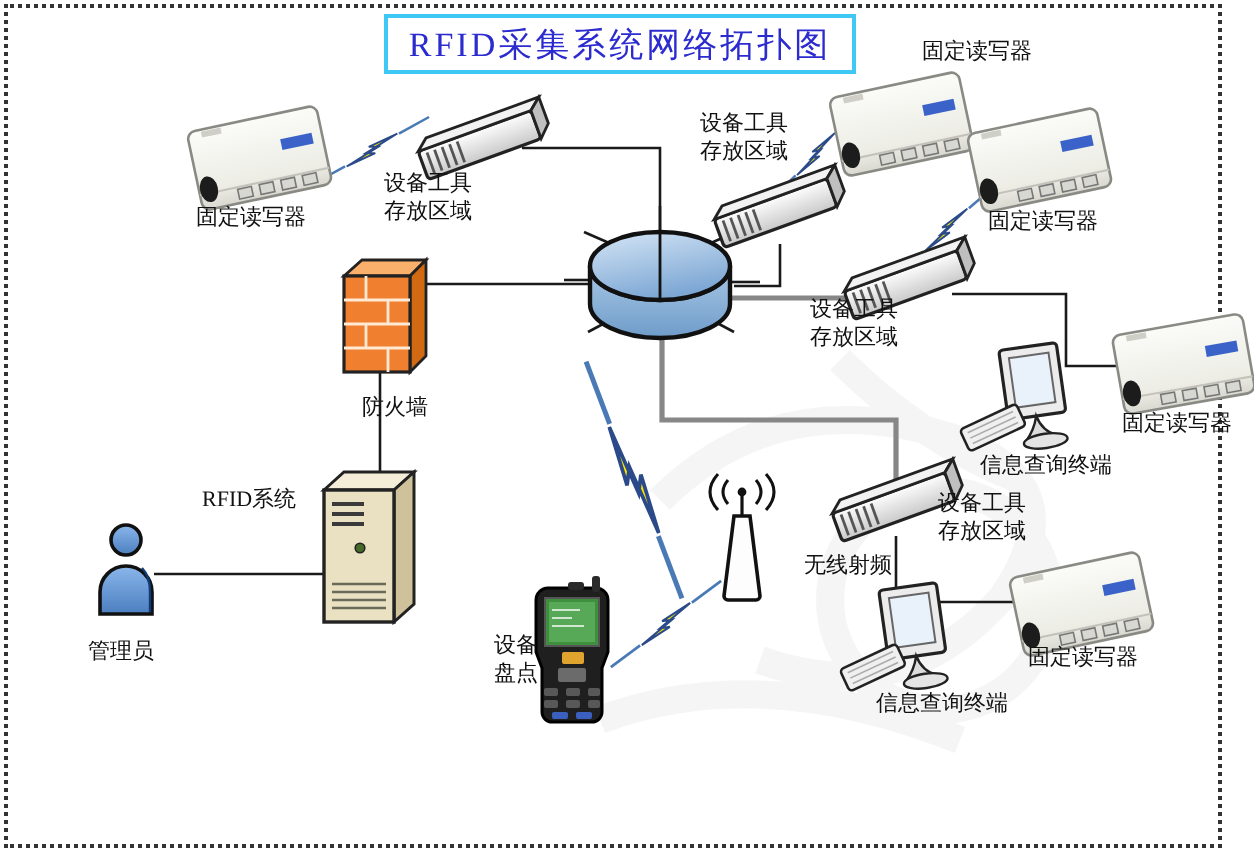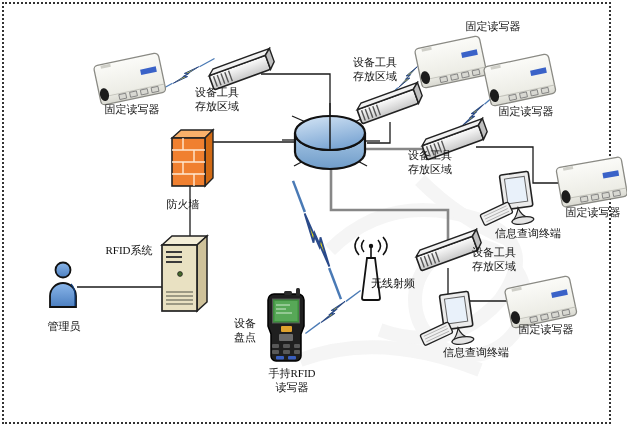--- a/index.html
+++ b/index.html
@@ -7,21 +7,21 @@
     position:relative;width:627px;height:432px;background:#ffffff;overflow:hidden;
     font-family:"Liberation Serif","DejaVu Serif",serif;
   }
   #outer-border{
     position:absolute;left:2px;top:2px;width:609px;height:422px;
     border:2px dotted #333;box-sizing:border-box;pointer-events:none;
   }
   #diagram-svg{position:absolute;left:0;top:0;z-index:1;}
   .label{
     position:absolute;z-index:3;color:#111;font-size:11px;line-height:1.25;
-    white-space:pre-line;text-align:center;
+    white-space:pre-line;text-align:left;
   }
   #title-box{
     position:absolute;left:192px;top:7px;width:232px;height:26px;z-index:3;
     border:2px solid #3fc8f5;display:flex;align-items:center;justify-content:center;
   }
   #title-text{color:#2b2bd0;font-size:17px;letter-spacing:1.5px;white-space:nowrap;}
   
   .lnk{stroke:#1a1a1a;stroke-width:1.3;fill:none;}
   .lnkgray{stroke:#878787;stroke-width:2.6;fill:none;}
   .btail{stroke:#4a7ab5;stroke-width:1.6;}
@@ -233,38 +233,39 @@
           <rect x="283" y="350" width="7" height="4" rx="1"></rect>
           <rect x="294" y="350" width="6" height="4" rx="1"></rect>
       </g>
       <g fill="#3a5fbf">
           <rect x="276" y="356" width="8" height="3.5" rx="1"></rect>
           <rect x="288" y="356" width="8" height="3.5" rx="1"></rect>
         </g>
     </g>
   </svg>
 
+  <div id="title-box">
+    <span id="title-text">RFID采集系统网络拓扑图</span>
+  </div>
 
   <div class="label" style="left:98px;top:103px;width:68px;">固定读写器</div>
   <div class="label" style="left:192px;top:86px;width:50px;">设备工具
 存放区域</div>
   <div class="label" style="left:350px;top:56px;width:50px;">设备工具
 存放区域</div>
   <div class="label" style="left:461px;top:20px;width:64px;">固定读写器</div>
   <div class="label" style="left:494px;top:105px;width:64px;">固定读写器</div>
   <div class="label" style="left:405px;top:149px;width:50px;">设备工具
 存放区域</div>
   <div class="label" style="left:561px;top:206px;width:64px;">固定读写器</div>
   <div class="label" style="left:490px;top:227px;width:76px;">信息查询终端</div>
   <div class="label" style="left:469px;top:246px;width:50px;">设备工具
 存放区域</div>
   <div class="label" style="left:438px;top:346px;width:76px;">信息查询终端</div>
   <div class="label" style="left:514px;top:323px;width:64px;">固定读写器</div>
-  <div class="label" style="left:163px;top:198px;width:40px;">防火墙</div>
+  <div class="label" style="left:181px;top:198px;width:40px;">防火墙</div>
   <div class="label" style="left:101px;top:244px;width:56px;">RFID系统</div>
   <div class="label" style="left:44px;top:320px;width:40px;">管理员</div>
-  <div class="label" style="left:368px;top:277px;width:50px;">无线射频</div>
-  <div class="label" style="left:229px;top:317px;width:32px;">设备
+  <div class="label" style="left:402px;top:277px;width:50px;">无线射频</div>
+  <div class="label" style="left:247px;top:317px;width:32px;">设备
 盘点</div>
-  <div class="label" style="left:258px;top:367px;width:68px;">手持RFID
-读写器</div>
 
 </div>
 
 </body></html>

